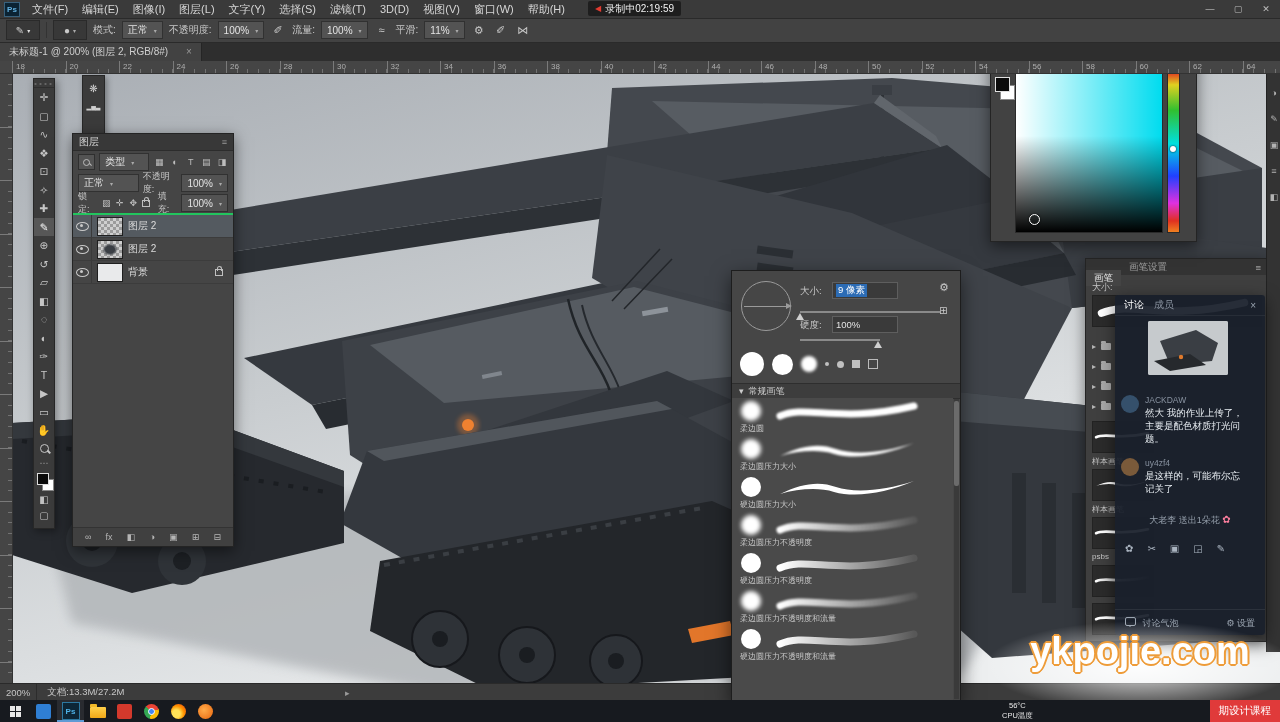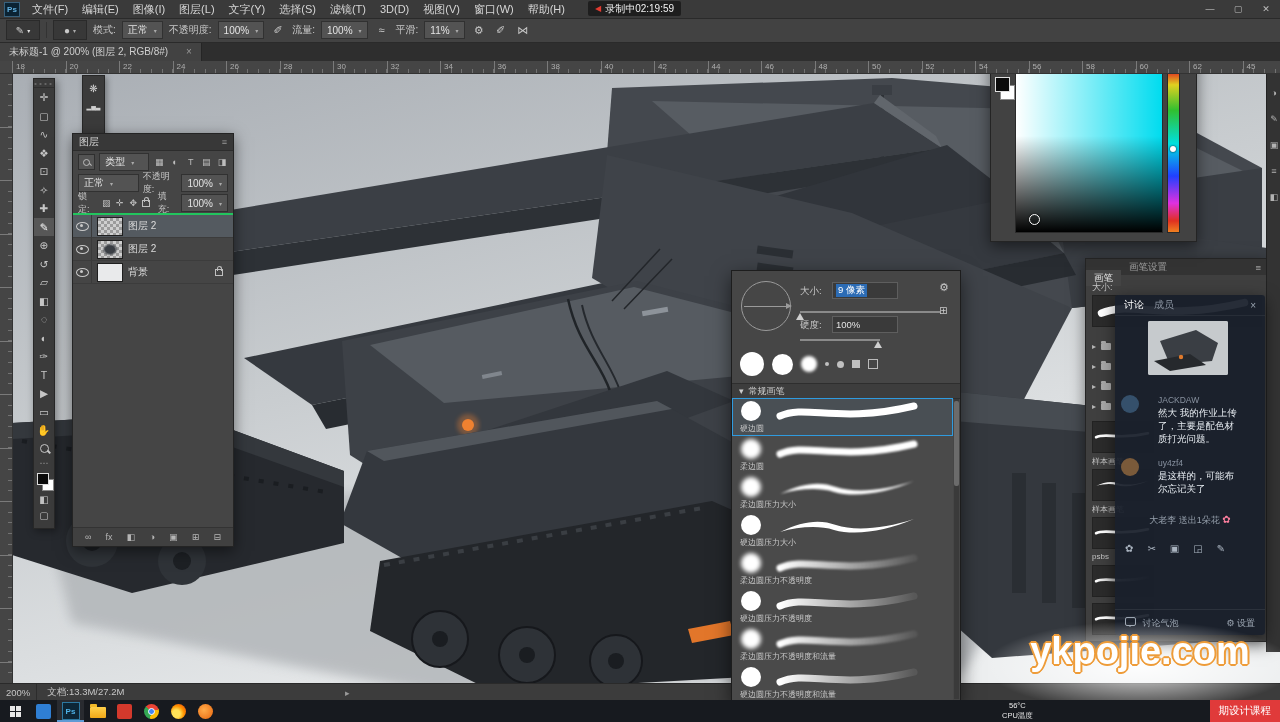--- a/index.html
+++ b/index.html
@@ -171,21 +171,21 @@
   .popscroll::before{content:"";position:absolute;left:0;right:0;top:2px;height:85px;background:#6b6b6b;border-radius:2px;}
 
   
   .chat{position:absolute;left:1115px;top:295px;width:150px;height:340px;z-index:35;background:rgba(25,32,44,.94);
         border-radius:3px;box-shadow:0 4px 16px rgba(0,0,0,.5);color:#dfe5ea;}
   .chathead{height:20px;display:flex;align-items:center;gap:10px;padding:0 9px;font-size:10px;border-bottom:1px solid rgba(255,255,255,.06);}
   .chattab{color:#8a93a0;}
   .chattab.on{color:#fff;}
   .chatclose{margin-left:auto;color:#9aa4b0;font-size:10px;}
   .chatthumb{position:absolute;left:33px;top:26px;width:80px;height:54px;border-radius:2px;overflow:hidden;background:#c6cacd;}
-  .msg{position:absolute;left:6px;right:22px;display:flex;gap:19px;align-items:flex-start;}
+  .msg{position:absolute;left:6px;right:22px;display:flex;gap:6px;align-items:flex-start;}
   .avatar{width:18px;height:18px;border-radius:50%;flex:none;}
   .mname{font-size:8.5px;color:#8892a0;margin-bottom:2px;}
   .mtext{font-size:9.5px;line-height:1.35;color:#e6ebf0;}
   .gift{position:absolute;left:10px;right:10px;top:218px;text-align:center;font-size:9px;color:#96a0ac;line-height:1.4;}
   .gifticon{color:#ff7f9f;font-size:10px;}
   .chatactions{position:absolute;left:10px;right:10px;top:248px;display:flex;gap:14px;color:#aab4c0;font-size:10px;}
   .chatinput{position:absolute;left:6px;right:6px;top:268px;height:40px;}
   .chatdivider{position:absolute;left:0;right:0;top:314px;height:1px;background:rgba(255,255,255,.08);}
   .chatfooter{position:absolute;left:0;right:0;bottom:0;height:24px;display:flex;align-items:center;justify-content:space-between;
               padding:0 10px;font-size:9px;color:#9aa4b0;}
@@ -321,21 +321,21 @@
       <span class="rnum" style="left: 699.5px;">44</span>
       <span class="rnum" style="left: 753px;">46</span>
       <span class="rnum" style="left: 806.5px;">48</span>
       <span class="rnum" style="left: 860px;">50</span>
       <span class="rnum" style="left: 913.5px;">52</span>
       <span class="rnum" style="left: 967px;">54</span>
       <span class="rnum" style="left: 1020.5px;">56</span>
       <span class="rnum" style="left: 1074px;">58</span>
       <span class="rnum" style="left: 1127.5px;">60</span>
       <span class="rnum" style="left: 1181px;">62</span>
-      <span class="rnum" style="left: 1234.5px;">45</span>
+      <span class="rnum" style="left: 1234.5px;">64</span>
     </div>
   <div class="ruler-v"></div>
 
   <div class="canvas">
     <svg width="1268" height="610" viewBox="0 0 1268 610">
       <defs>
         <linearGradient id="bgG" x1="0" y1="0" x2="0.55" y2="1">
           <stop offset="0" stop-color="#a9aeb4"></stop>
             <stop offset="0.5" stop-color="#c9cdd0"></stop>
             <stop offset="1" stop-color="#edeff0"></stop>
@@ -652,27 +652,20 @@
       <span class="rdot" style="width:4px;height:4px;border-radius:50%"></span>
       <span class="rdot" style="width:7px;height:7px;border-radius:50%"></span>
       <span class="rdot" style="width:8px;height:8px"></span>
       <span class="rdot" style="width:8px;height:8px;background:none;border:1px solid #bbb"></span>
     </div>
     <div class="grouphead">
       <span>▾</span>
       <span>常规画笔</span>
     </div>
     <div class="presetlist">
-        <div class="preset sel">
-          <div class="tip hard"></div>
-          <svg class="stkpre" width="150" height="26" viewBox="0 0 150 26">
-            <path d="M8,16 C34,4 66,24 142,6" class="sk"></path>
-          </svg>
-          <div class="pname">硬边圆</div>
-        </div>
         <div class="preset">
           <div class="tip soft"></div>
           <svg class="stkpre" width="150" height="26" viewBox="0 0 150 26">
             <path d="M8,16 C34,4 66,24 142,6" class="sk soft"></path>
           </svg>
           <div class="pname">柔边圆</div>
         </div>
         <div class="preset">
           <div class="tip soft"></div>
           <svg class="stkpre" width="150" height="26" viewBox="0 0 150 26">

